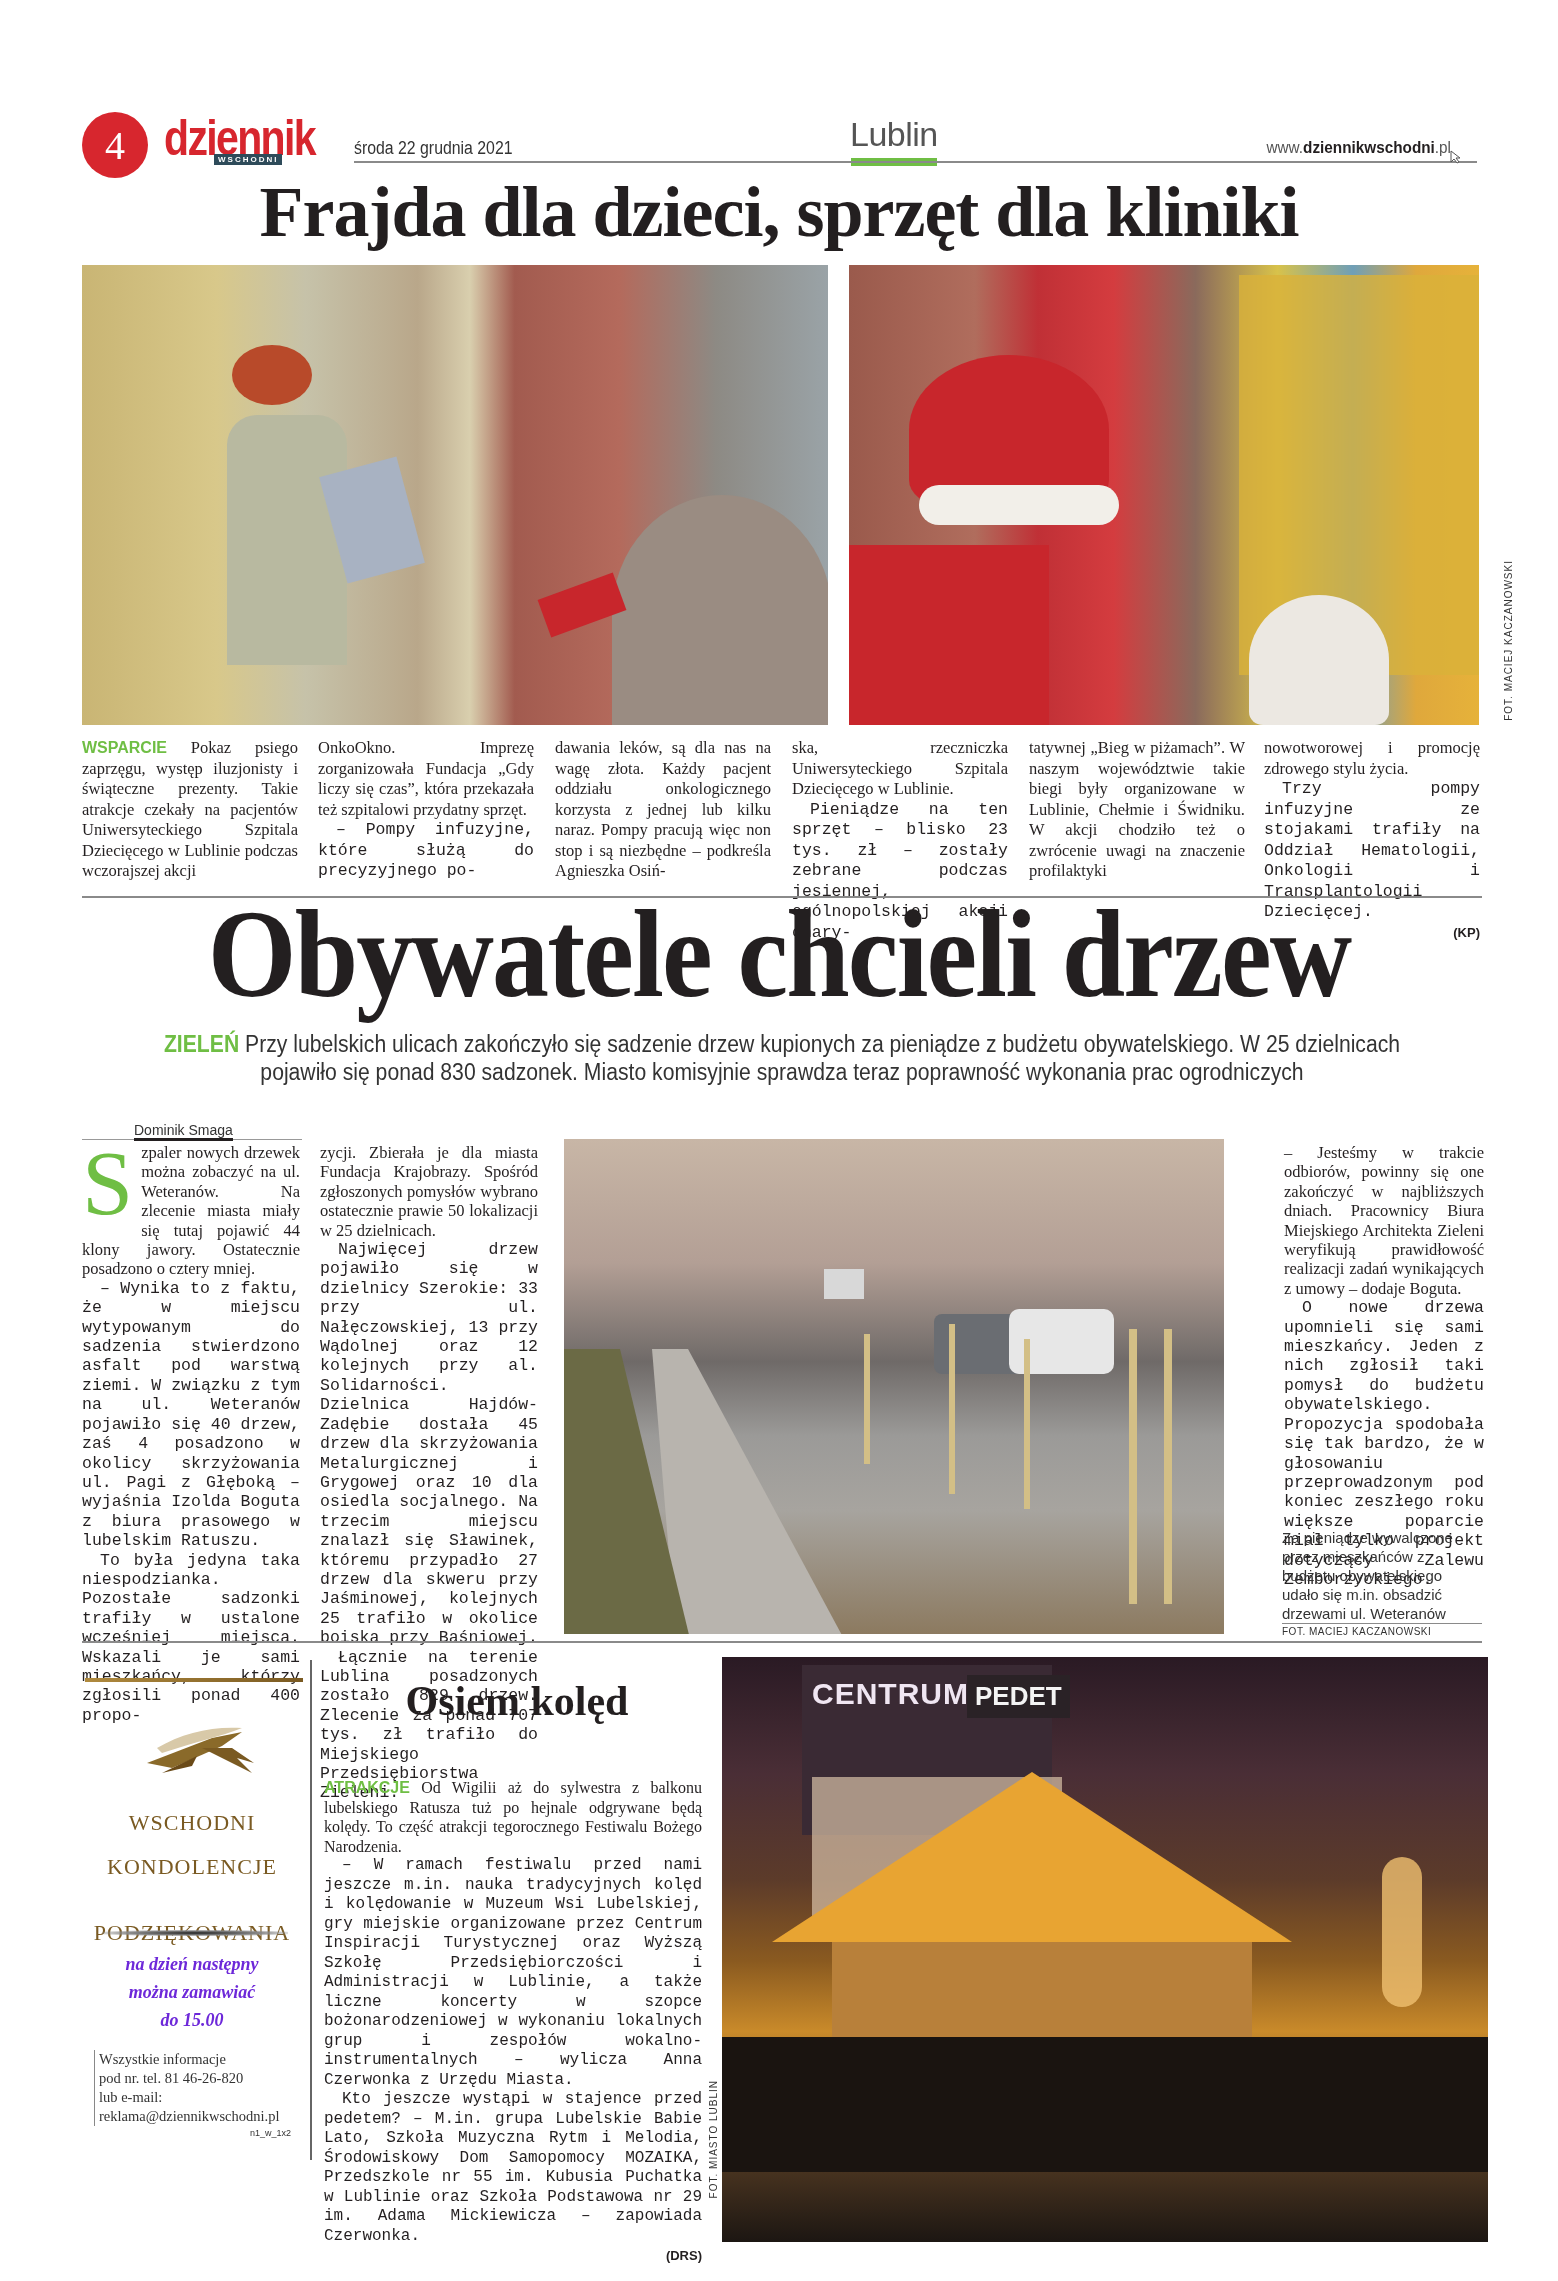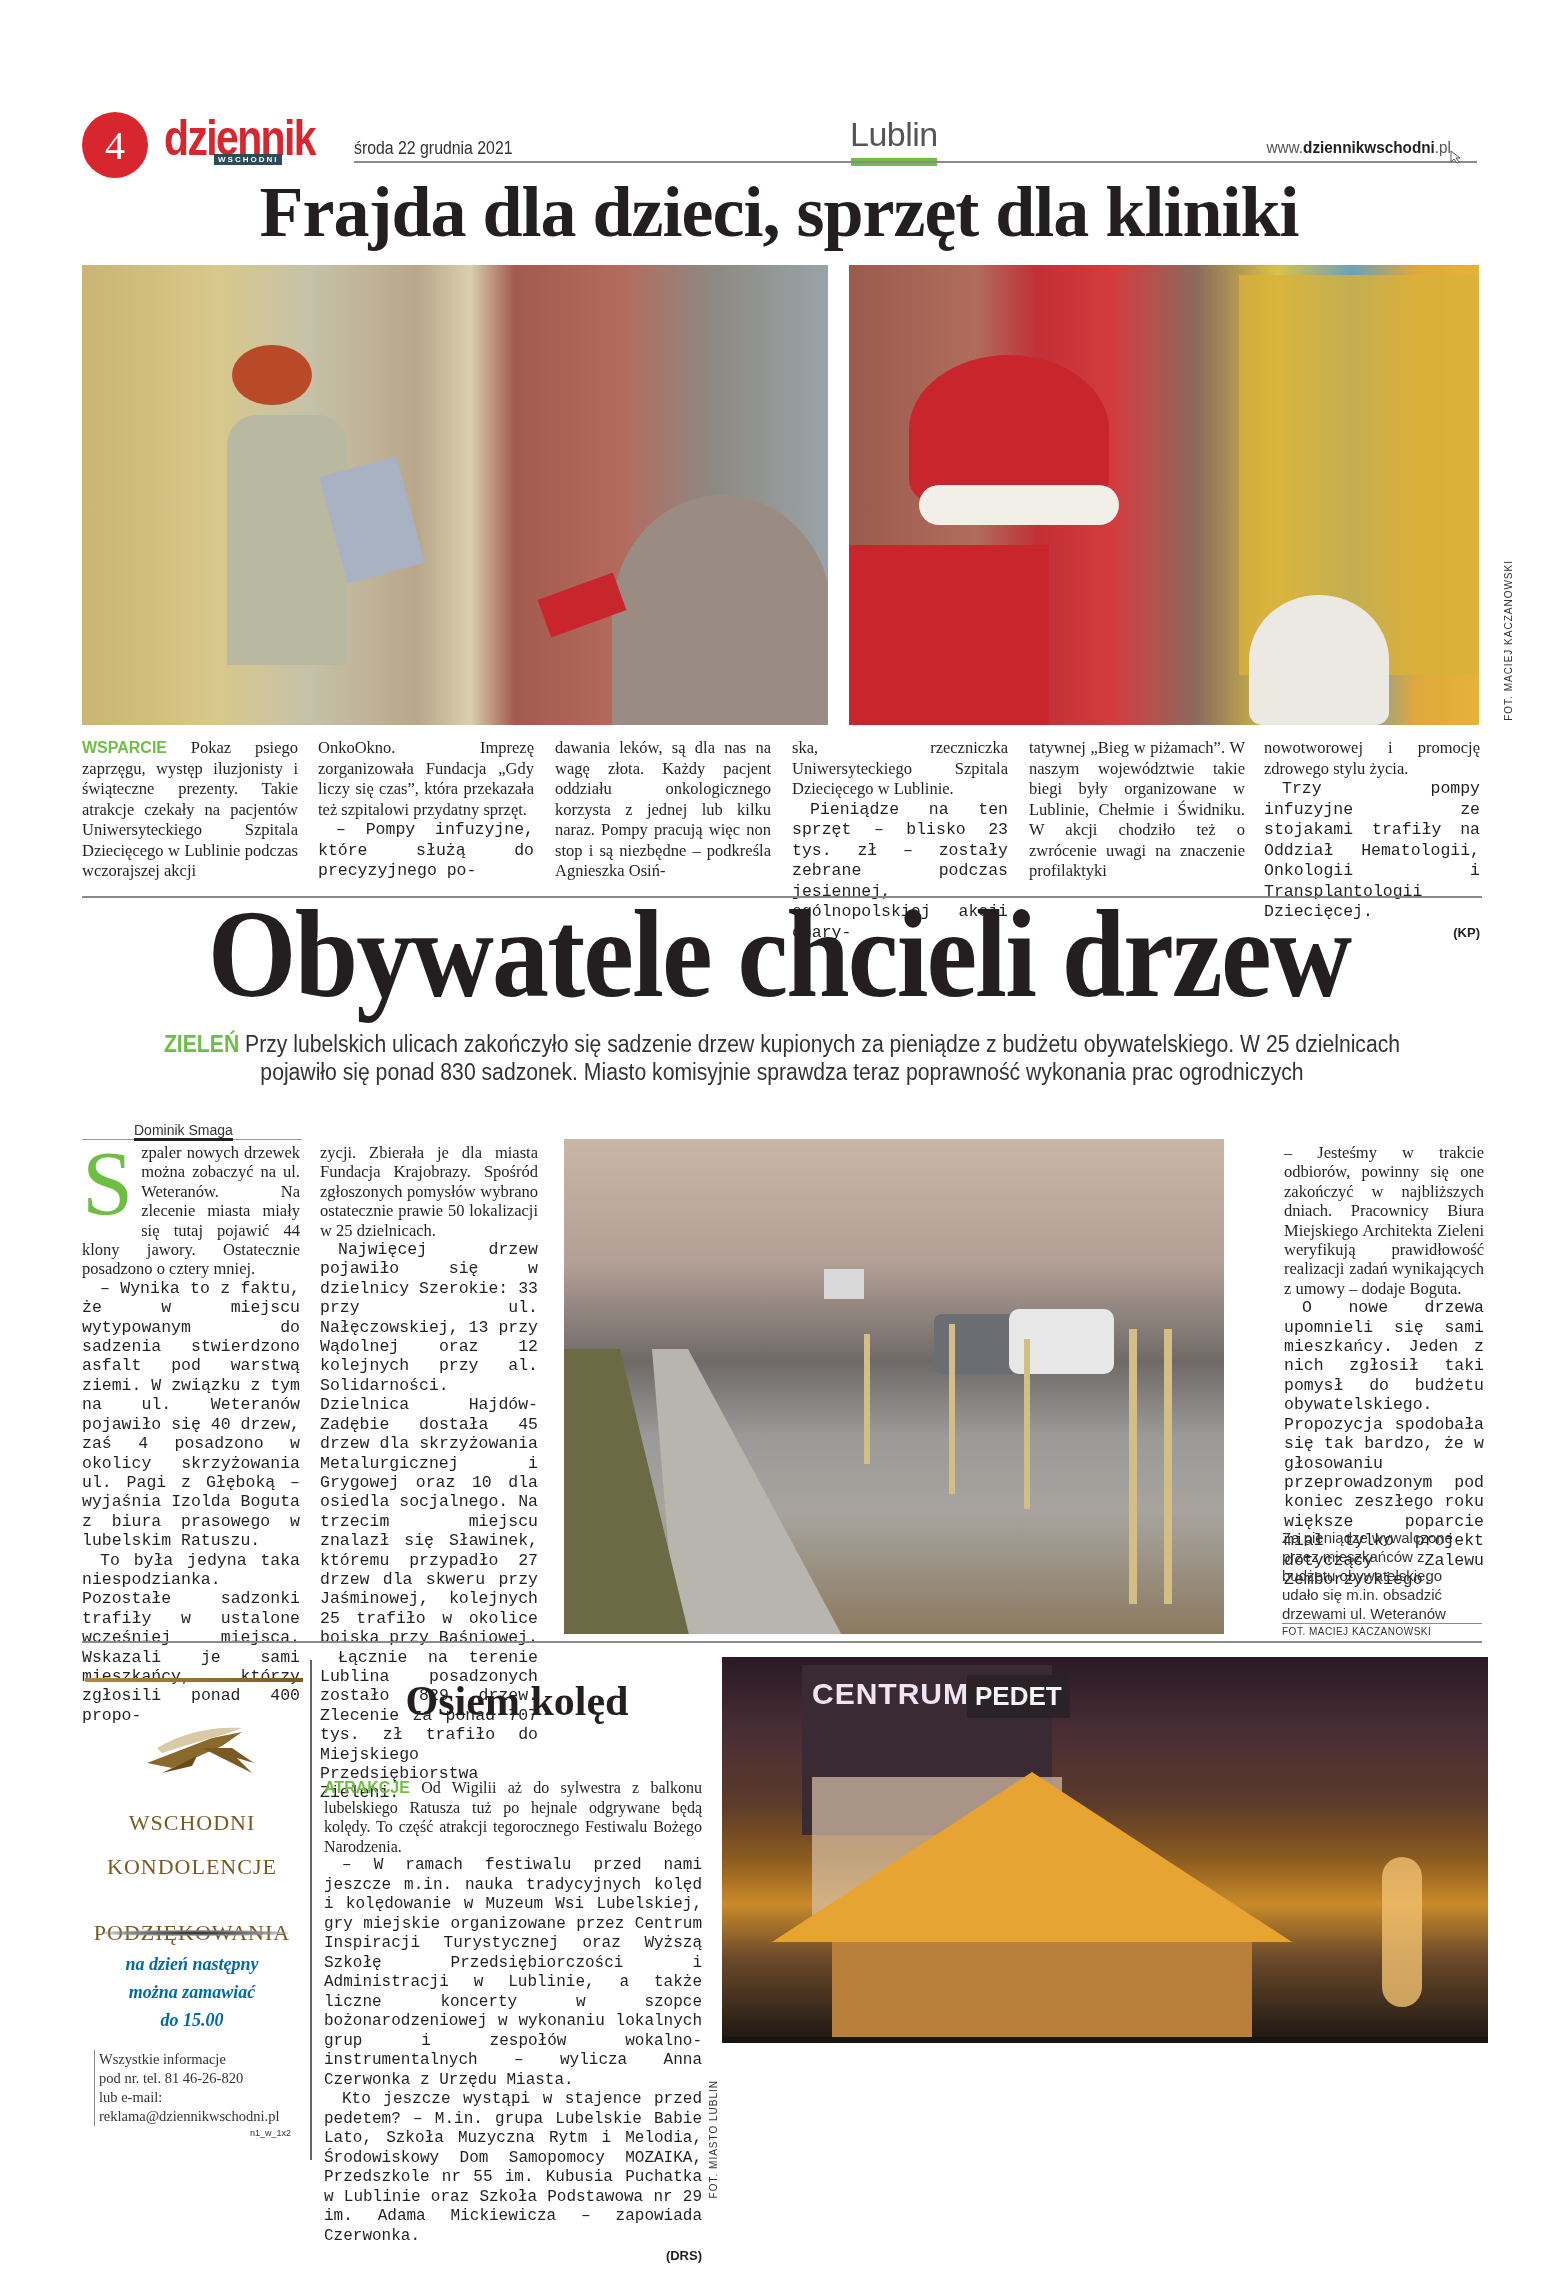--- a/index.html
+++ b/index.html
@@ -63,28 +63,28 @@
   .caption3 { position: absolute; left: 1282px; top: 1528px; width: 200px; font-family: "Liberation Sans", sans-serif; font-size: 15px; line-height: 19px; color: #333; }
   .credit-h { position: absolute; font-family: "Liberation Sans", sans-serif; font-size: 10px; letter-spacing: 0.5px; color: #333; }
 
   
   .ad { position: absolute; left: 82px; top: 1660px; width: 220px; height: 400px; }
   .ad-topbar { position: absolute; left: 3px; top: 18px; width: 218px; height: 4px; background: linear-gradient(90deg,#b08a3e,#7a5a22); }
   .ad-vline { position: absolute; left: 228px; top: 0; width: 2px; height: 500px; background: #666; }
   .ad-ornament { position: absolute; left: 60px; top: 58px; width: 120px; height: 66px; }
   .ad-line { position: absolute; left: 0; width: 220px; text-align: center; font-family: "Liberation Serif", serif; font-size: 22px; color: #7a5a22; letter-spacing: 1px; }
   .ad-shadow { position: absolute; left: 20px; top: 270px; width: 186px; height: 6px; background: radial-gradient(ellipse at center, #222 0%, #888 50%, transparent 80%); }
-  .ad-italic { position: absolute; left: 0; width: 220px; text-align: center; font-family: "Liberation Serif", serif; font-style: italic; font-weight: bold; font-size: 18px; line-height: 28px; color: #0369a1; top: 290px; }
+  .ad-italic { position: absolute; left: 0; width: 220px; text-align: center; font-family: "Liberation Serif", serif; font-style: italic; font-weight: bold; font-size: 18px; line-height: 28px; color: #6d28d9; top: 290px; }
   .ad-info { position: absolute; left: 94px; top: 2050px; width: 220px; border-left: 1px solid #888; padding-left: 4px; font-family: "Liberation Serif", serif; font-size: 14.5px; line-height: 19px; color: #333; }
   .ad-code { position: absolute; left: 250px; top: 2128px; font-family: "Liberation Sans", sans-serif; font-size: 9px; color: #333; }
 
   
   .title3 { position: absolute; left: 322px; width: 390px; top: 1675px; text-align: center; font-family: "Liberation Serif", serif; font-weight: bold; font-size: 42px; line-height: 52px; }
   .a3c { left: 324px; top: 1778px; width: 378px; font-size: 16px; line-height: 19.5px; }
-  .photo4 { left: 722px; top: 1657px; width: 766px; height: 386px;
+  .photo4 { left: 722px; top: 1657px; width: 766px; height: 585px;
     background: linear-gradient(180deg, #2a1a24 0%, #4a2e36 20%, #5c3b2a 38%, #8a5a20 52%, #c98a2a 64%, #6a4a2a 78%, #1c1612 100%); }
 </style>
 </head>
 <body>
 
 <div class="masthead">
   <div class="page-num">4</div>
   <div class="logo">
     <span class="logo-word">dziennik</span>
     <span class="logo-sub">WSCHODNI</span>

